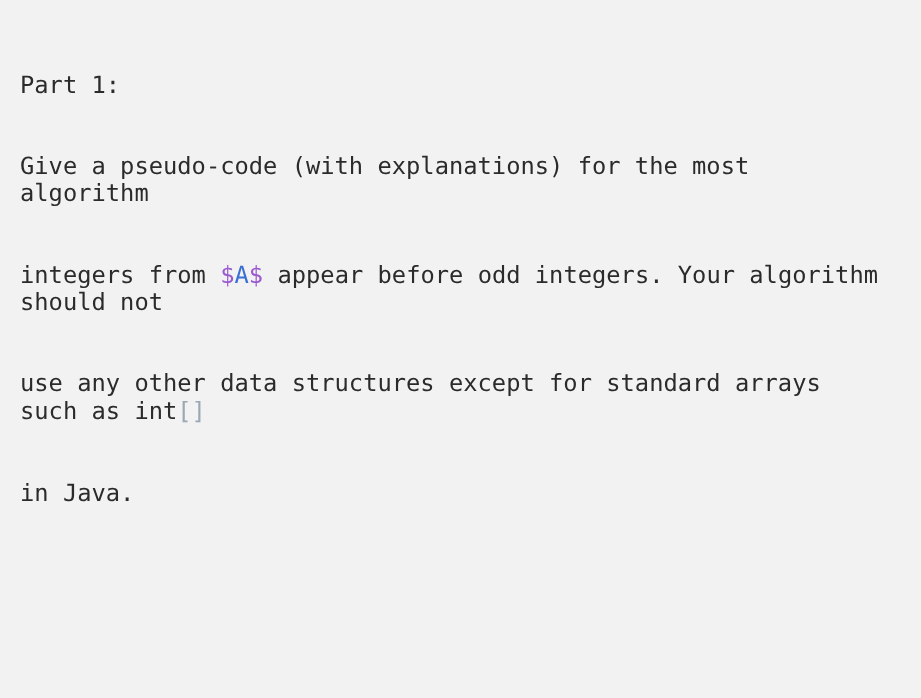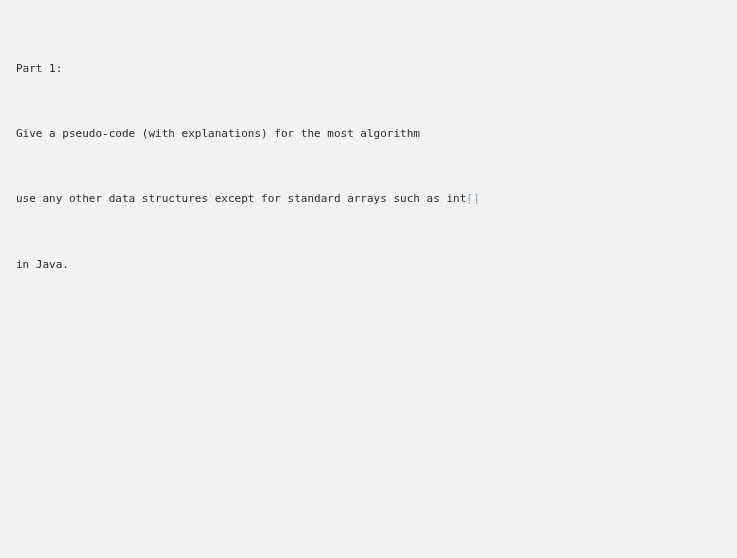--- a/index.html
+++ b/index.html
@@ -14,21 +14,21 @@
     overflow: hidden;
   }
   #editor {
     width: 716px;
     height: 558px;
     box-sizing: border-box;
     padding: 14px 8px 8px 16px;
     background: #f2f2f3;
     color: #2b2b2b;
     font-family: "DejaVu Sans Mono", "Liberation Mono", monospace;
-    font-size: 11px;
+    font-size: 19px;
     line-height: 21.8px;
     white-space: pre-wrap;
     word-break: normal;
     letter-spacing: 0px;
     caret-color: #1a1a1a;
     outline: none;
     overflow: hidden;
   }
   .ln {
     display: block;
@@ -45,20 +45,21 @@
     0%, 49% { opacity: 1; }
     50%, 100% { opacity: 1; }
   }
 </style>
 </head>
 <body>
 
 <div id="editor" contenteditable="false" spellcheck="false" style="">
   <span class="ln"><span>Part 1:</span></span>
   <span class="ln"><span>Give a pseudo-code (with explanations) for the most algorithm</span></span>
+  <span class="ln"><span>integers from </span><span class="delim">$</span><span class="mathid">A</span><span class="delim">$</span><span> appear before odd integers. Your algorithm should not</span></span>
   <span class="ln"><span>use any other data structures except for standard arrays such as int</span><span class="bracket">[]</span></span>
   <span class="ln"><span>in Java.</span></span>
   <span class="blank"></span>
   
   
   
   
   
   
   

